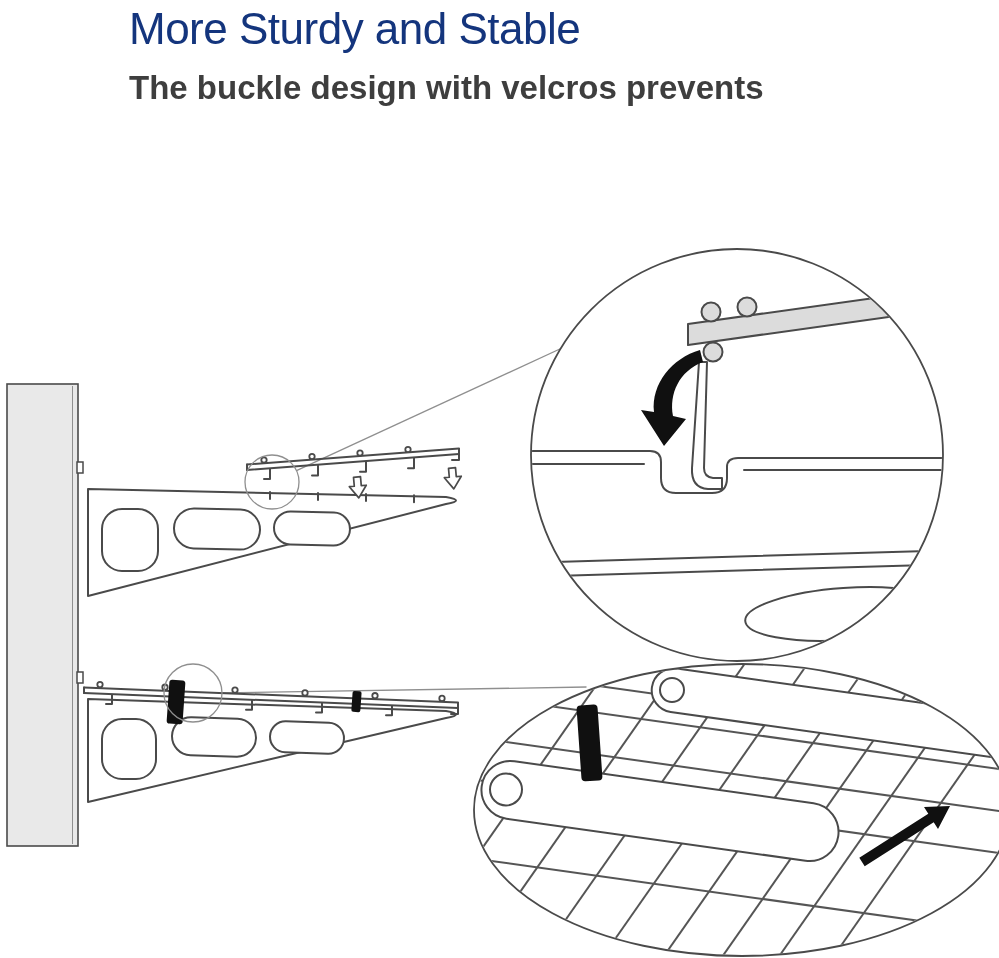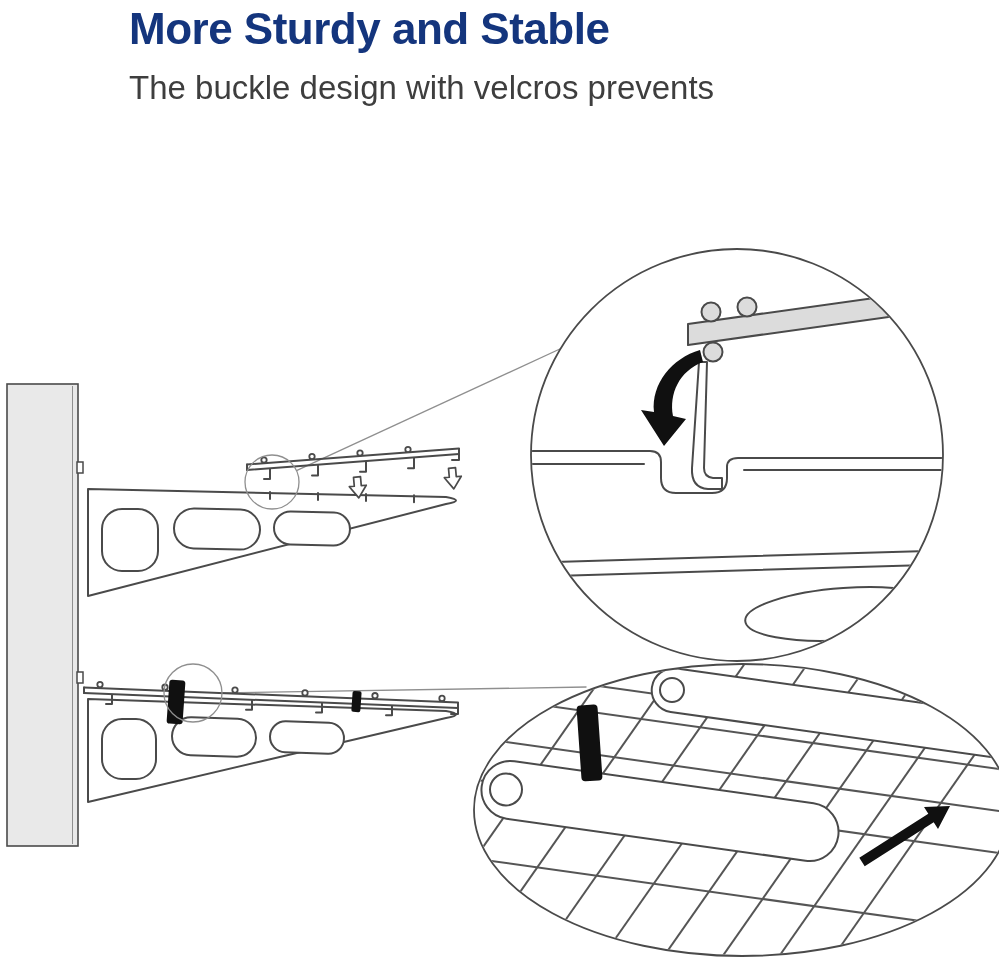--- a/index.html
+++ b/index.html
@@ -1,20 +1,20 @@
 <!DOCTYPE html>
 <html style="--title: #14357d; --subtitle: #3e3e3e; --line: #4a4a4a; --light-line: #8f8f8f; --panel-fill: #e9e9e9; --bar-fill: #dcdcdc; --ink: #101010; --background: #ffffff;"><head>
 <meta charset="utf-8">
 <style>
   html,body{margin:0;padding:0;background:var(--background,#fff);}
   .page{position:relative;width:999px;height:958px;overflow:hidden;background:var(--background,#fff);
         font-family:"Liberation Sans",sans-serif;}
   .header{position:absolute;left:129px;top:4px;}
-  .title{font-size:44px;font-weight:700;letter-spacing:-0.5px;color:var(--title,#14357d);}
-  .subtitle{margin-top:14px;font-size:33px;font-weight:400;line-height:1.24;color:var(--subtitle,#3e3e3e);}
+  .title{font-size:44px;font-weight:400;letter-spacing:-0.5px;color:var(--title,#14357d);}
+  .subtitle{margin-top:14px;font-size:33px;font-weight:700;line-height:1.24;color:var(--subtitle,#3e3e3e);}
   svg{position:absolute;left:0;top:0;}
   .panel{fill:var(--panel-fill,#e9e9e9);stroke:var(--line,#4a4a4a);stroke-width:1.6;}
   .s2{fill:none;stroke:var(--line,#4a4a4a);stroke-width:2;stroke-linecap:round;stroke-linejoin:round;}
   .s2f{fill:#fff;stroke:var(--line,#4a4a4a);stroke-width:2;stroke-linejoin:round;}
   .s15f{fill:#fff;stroke:var(--line,#4a4a4a);stroke-width:1.5;}
   .s18f{fill:#fff;stroke:var(--line,#4a4a4a);stroke-width:1.8;}
   .grayf{fill:var(--bar-fill,#dcdcdc);stroke:var(--line,#4a4a4a);stroke-width:2;stroke-linejoin:round;}
   .thin{fill:none;stroke:var(--light-line,#8f8f8f);stroke-width:1.3;}
   .thin2{stroke:var(--light-line,#8f8f8f);stroke-width:1;}
   .ink{fill:var(--ink,#101010);stroke:none;}

